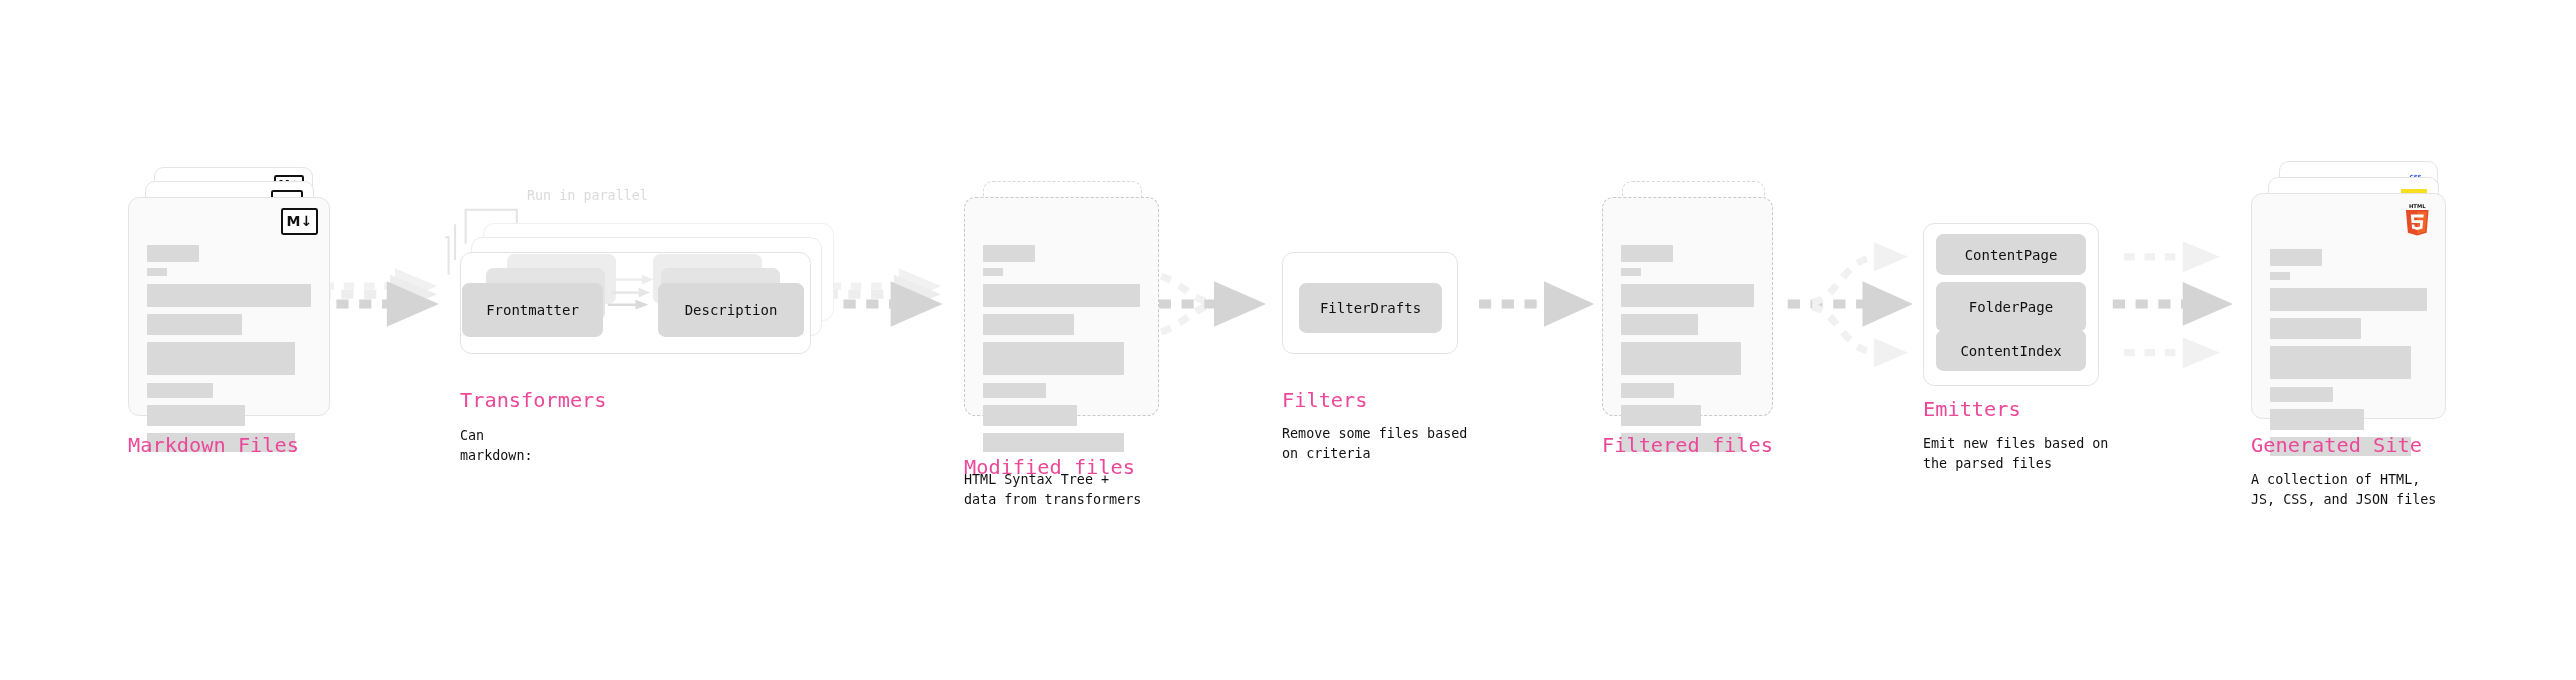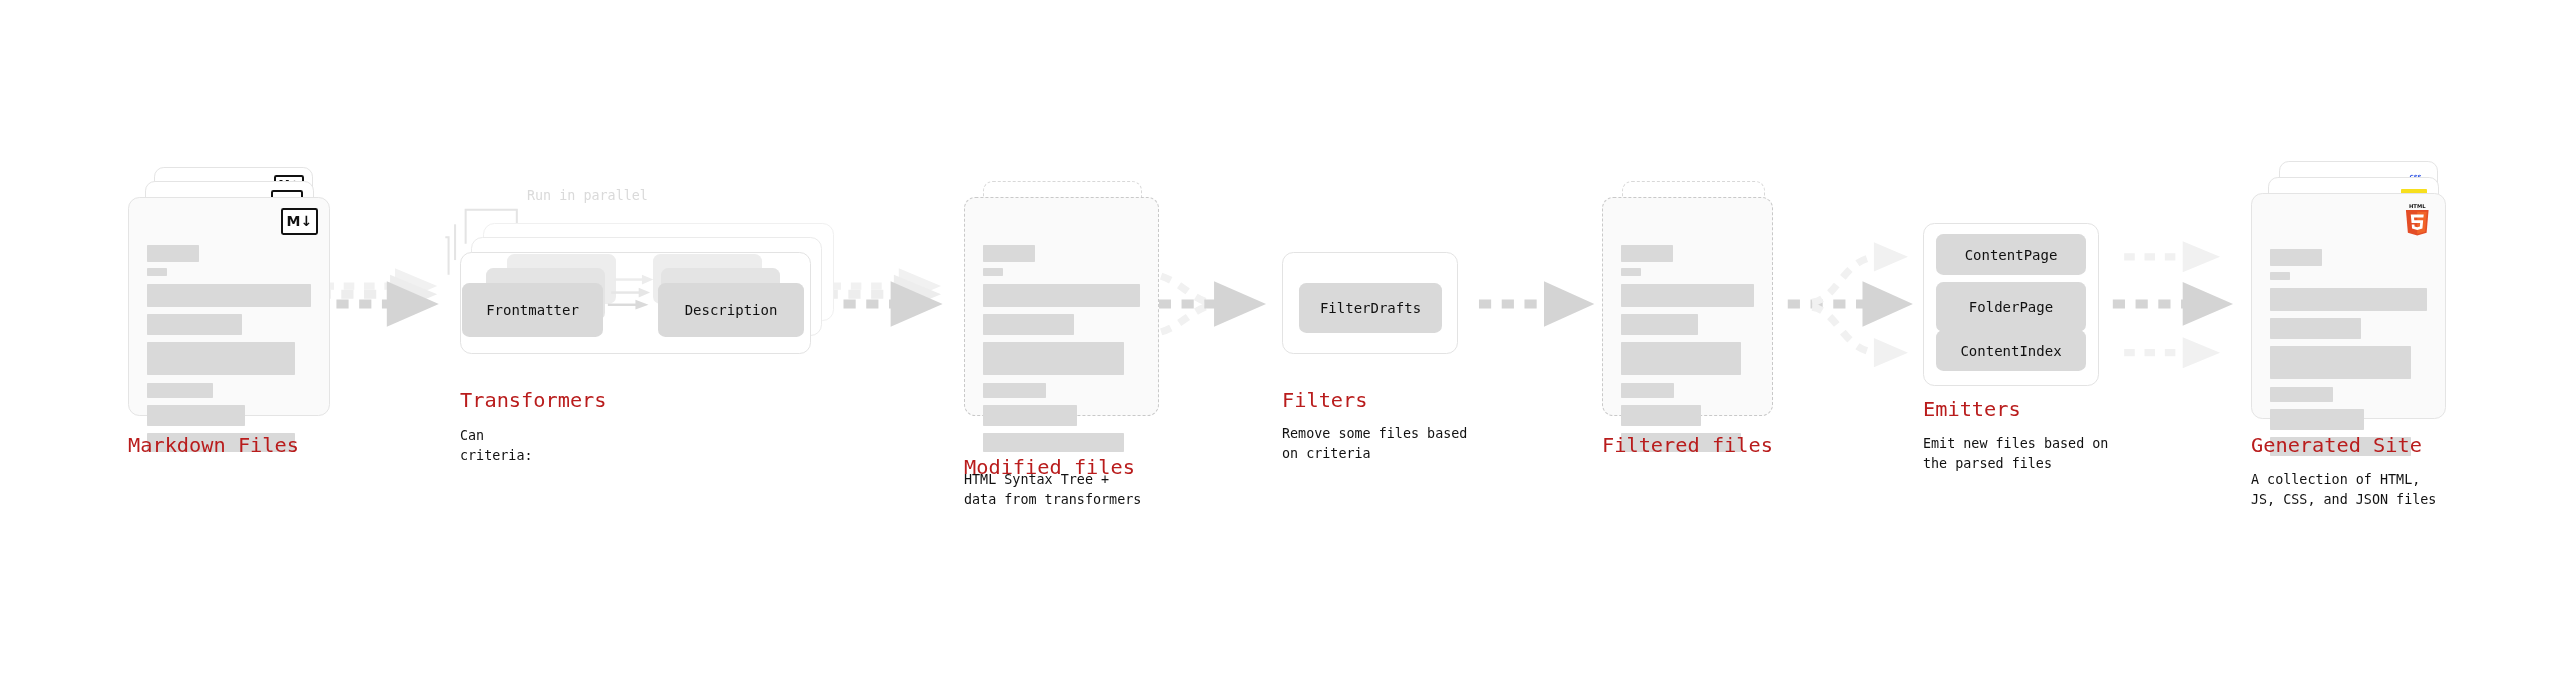--- a/index.html
+++ b/index.html
@@ -46,21 +46,21 @@
   }
   .html5-badge{position:absolute;}
   .css-badge{position:absolute;}
   .js-badge{position:absolute;background:#f7df1e;}
 
   
   .title{
     position:absolute;
     font-size:20.3px;
     letter-spacing:0px;
-    color:#b91c1c;
+    color:#ec4899;
     white-space:nowrap;
   }
   .subtitle{
     position:absolute;
     font-size:13.4px;
     line-height:20.3px;
     color:#111;
     white-space:pre;
   }
   .bullets{position:absolute;font-size:13.4px;line-height:20.3px;color:#111;}
@@ -236,21 +236,21 @@
     <div class="chip" style="left:462px;top:283px;width:141px;height:54px;">
       <span>Frontmatter</span>
     </div>
     <div class="chip" style="left:658px;top:283px;width:146px;height:54px;">
       <span>Description</span>
     </div>
 
     <div class="title" style="left:460px;top:388px;">Transformers</div>
 
     <div class="bullets" style="left:460px;top:426px;">
-      <div class="lead">Can criteria:</div>
+      <div class="lead">Can markdown:</div>
     </div>
   </div>
 
   <div class="node">
     <div class="doc-stack">
       <div class="doc dashed backd" style="left:983px;top:181px;width:159px;height:49px;border-radius:9.8px;"></div>
       <div class="doc dashed" style="left:964px;top:197px;width:195px;height:219px;">
         <div class="doc-body">
           <div class="bar" style="width:52px;height:17px;margin-top:4.9px;"></div>
           <div class="bar" style="width:19.5px;height:7.3px;margin-top:6.5px;"></div>

